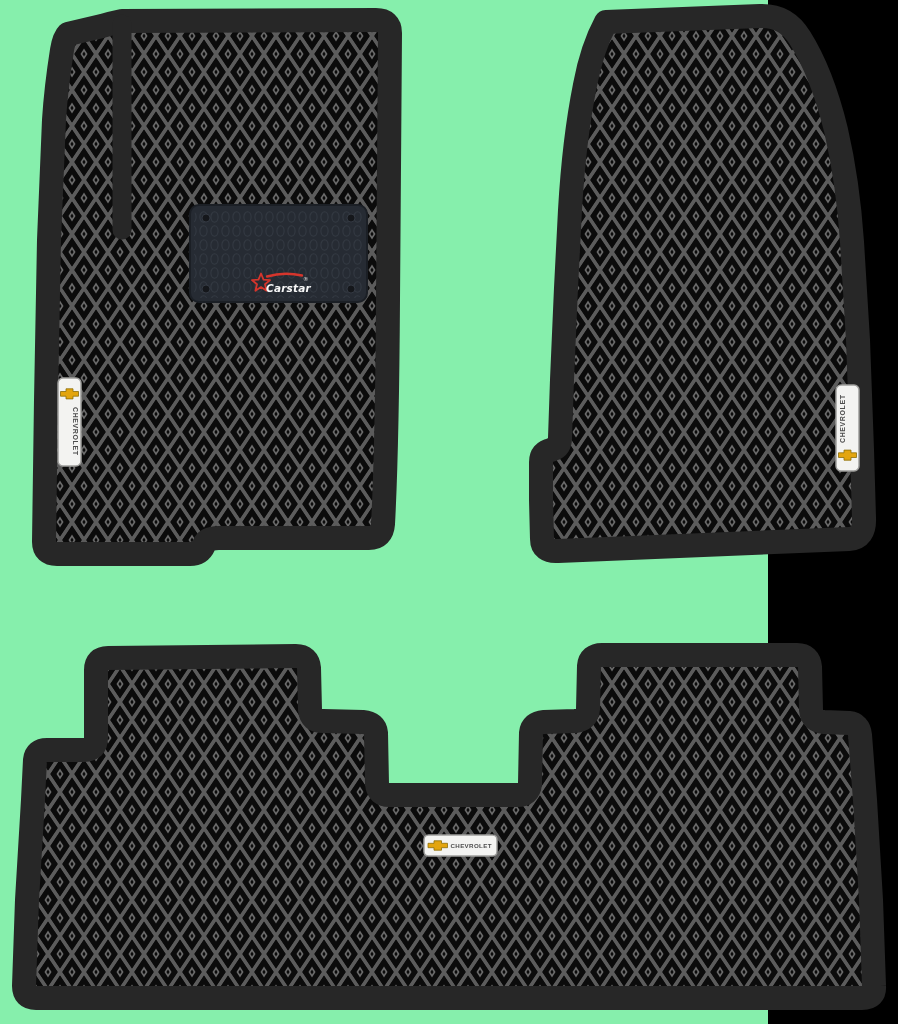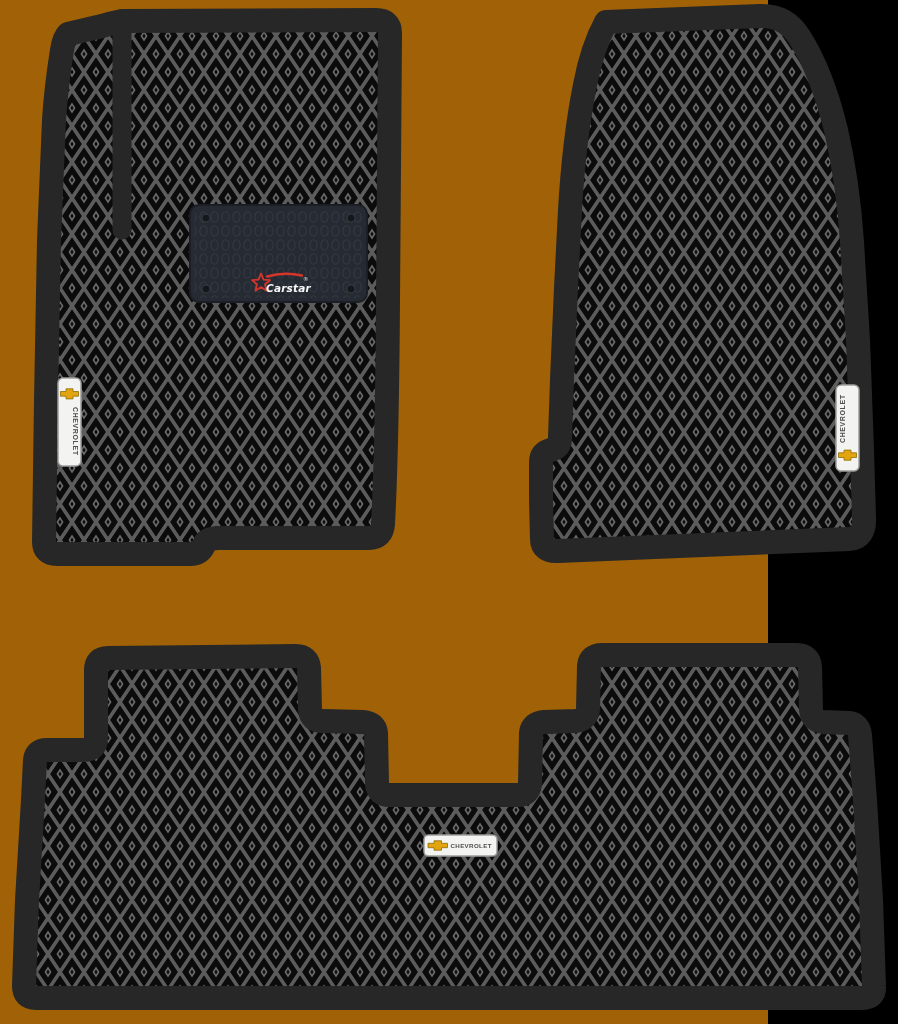--- a/index.html
+++ b/index.html
@@ -5,21 +5,21 @@
   html, body {
     margin: 0; padding: 0;
     background: #000000;
     width: 898px; height: 1024px;
     overflow: hidden;
     font-family: "DejaVu Sans", sans-serif;
   }
   .stage {
     position: relative;
     width: 768px; height: 1024px;
-    background: #a16207;
+    background: #86efac;
   }
   svg text { user-select: none; }
   .badge-text {
     font-family: "Liberation Sans", sans-serif;
     font-weight: bold;
   }
   .carstar-text {
     font-family: "DejaVu Sans", sans-serif;
     font-weight: bold;
     font-style: italic;

